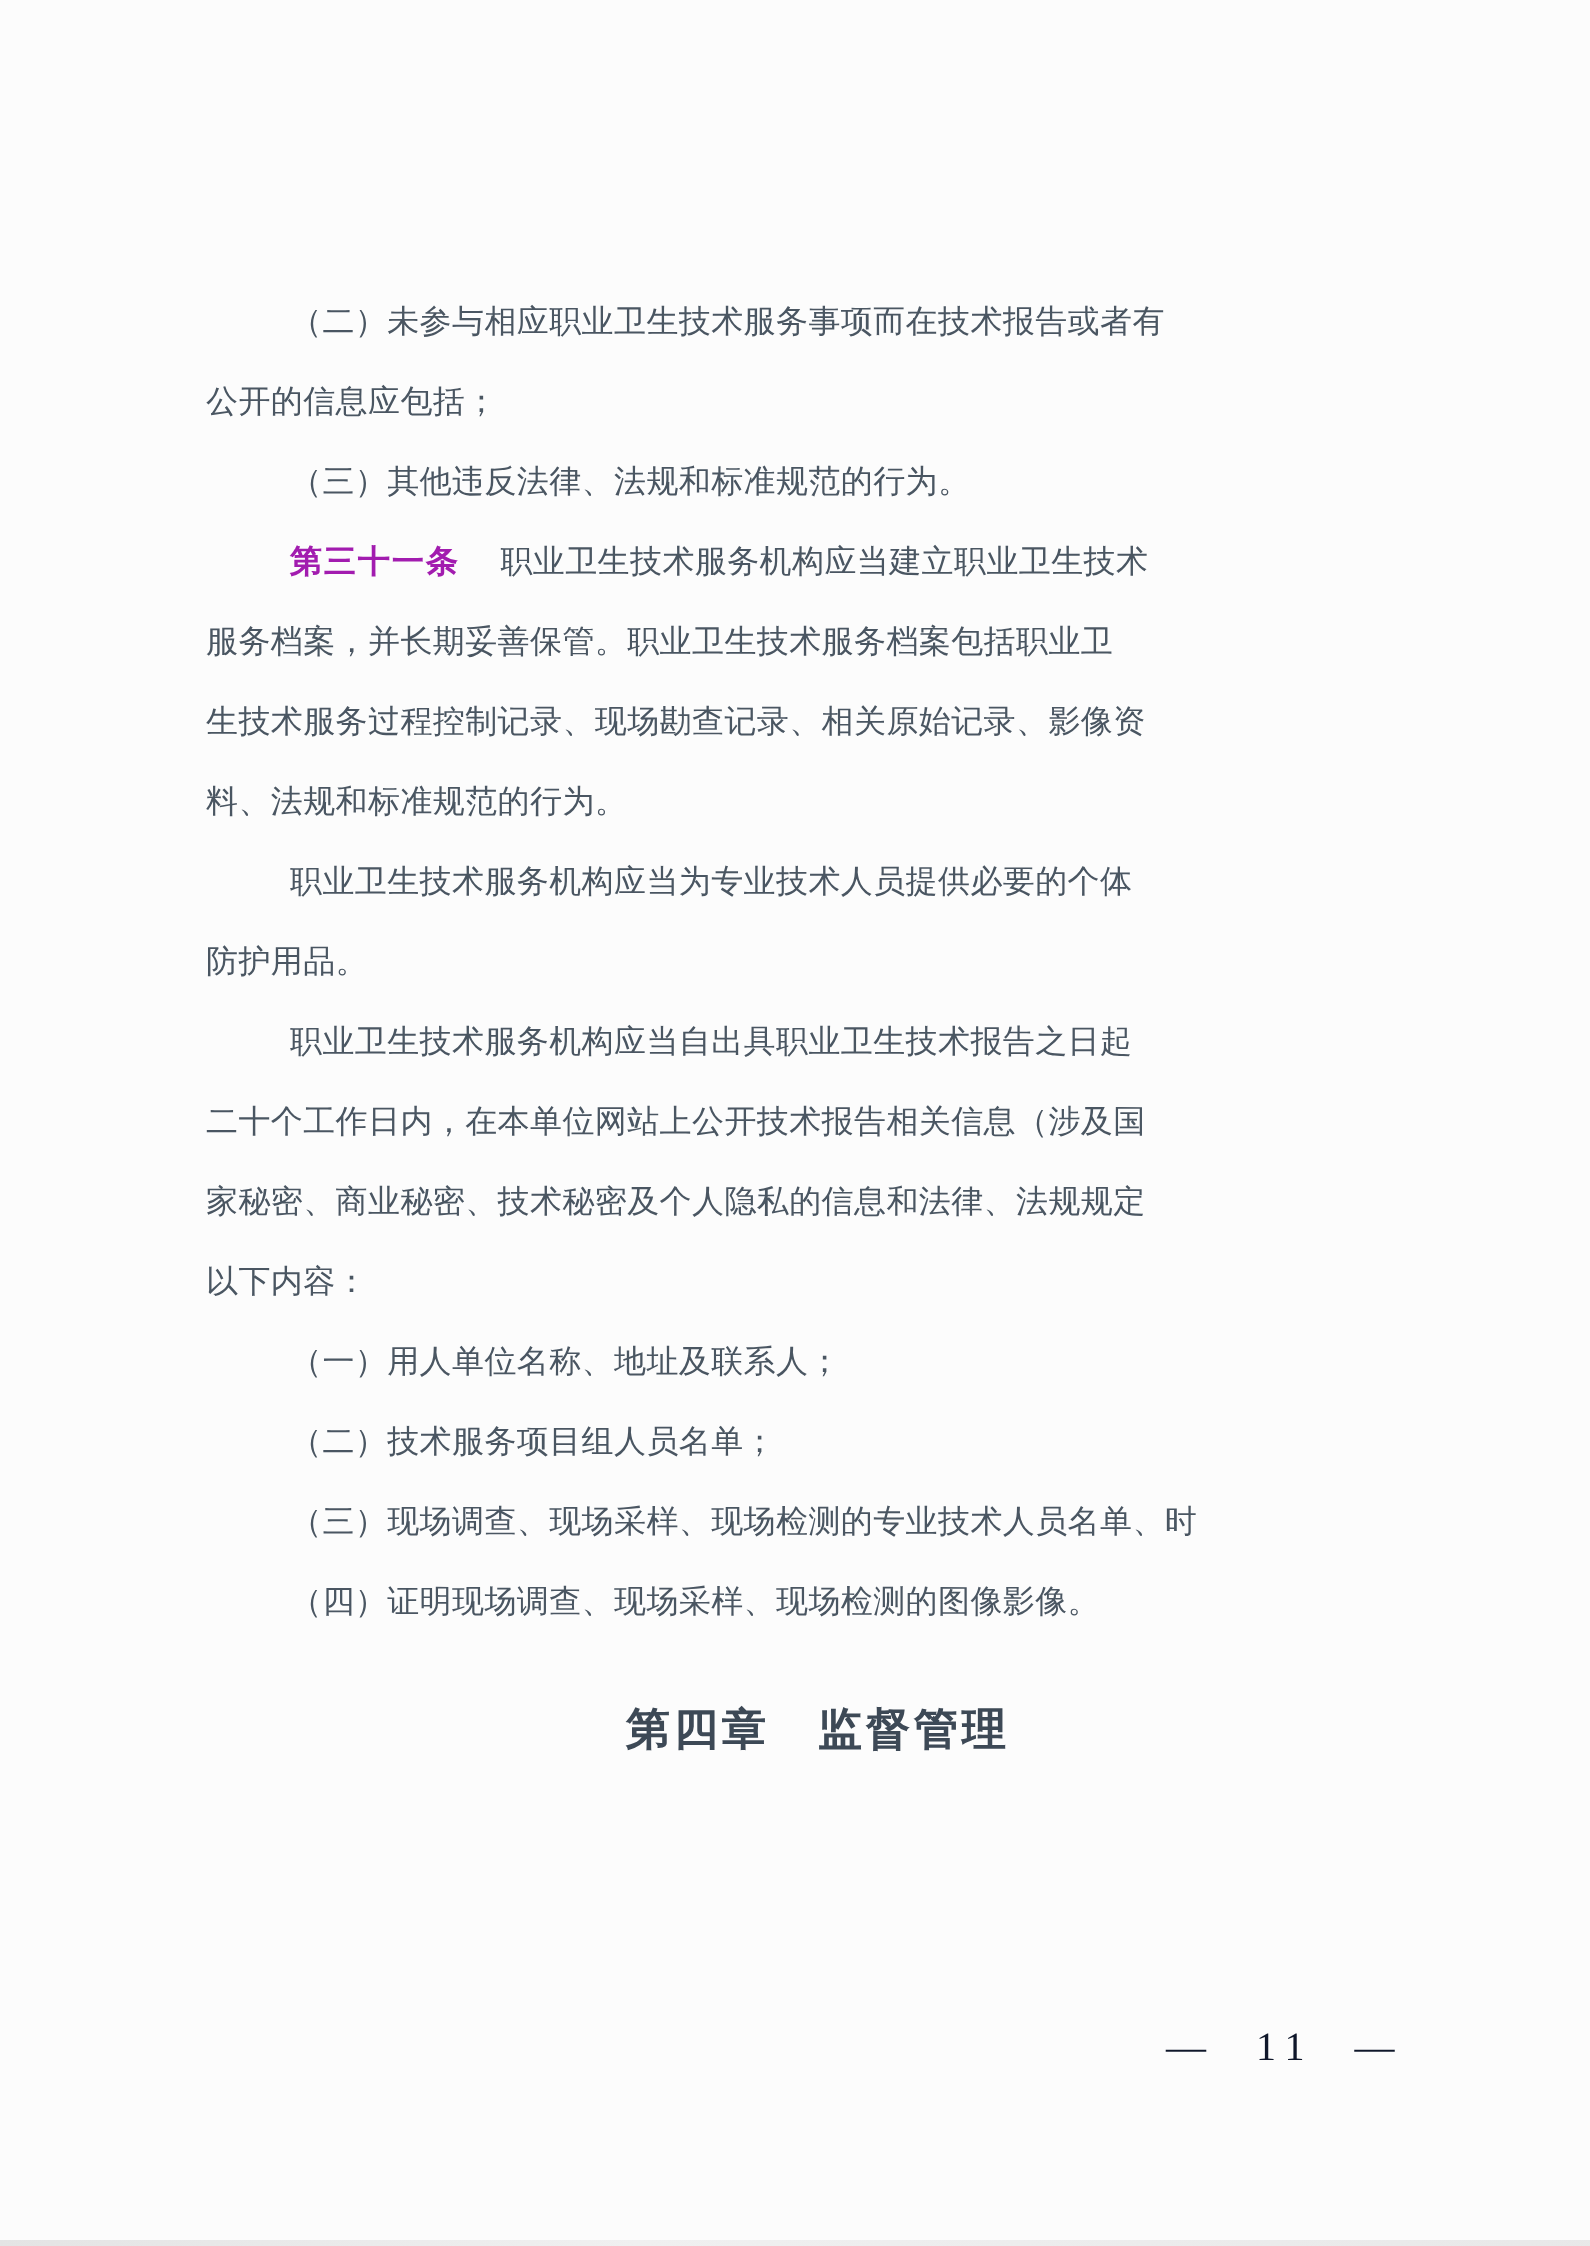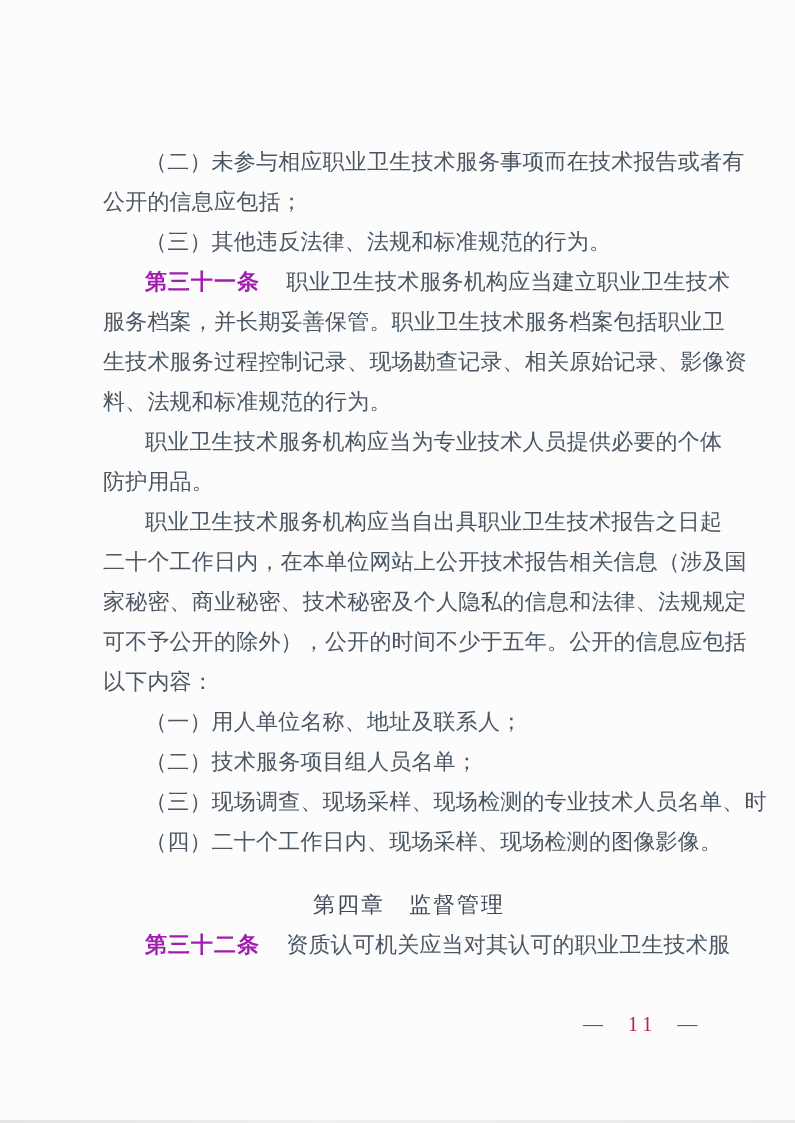--- a/index.html
+++ b/index.html
@@ -28,50 +28,50 @@
   }
   .text-block {
     position: absolute;
     left: 103px;
     top: 142px;
     width: 612px;
   }
   .line {
     height: 40px;
     line-height: 40px;
-    font-size: 22px;
+    font-size: 16px;
     color: #4a5662;
     white-space: nowrap;
     letter-spacing: 0.2px;
   }
   .line.indent-2 {
     padding-left: 42px;
   }
   .line b {
     font-weight: 700;
     color: #a21caf;
     letter-spacing: 1px;
     margin-right: 4px;
   }
   .line.chapter-heading {
     margin-top: 23px;
     text-align: center;
-    font-weight: 400;
+    font-weight: 700;
     font-size: 22px;
     color: #3d4956;
     padding-left: 0;
     letter-spacing: 2px;
   }
   .page-number {
     position: absolute;
     top: 1010px;
     left: 583px;
     font-size: 20px;
     line-height: 28px;
-    color: #be185d;
+    color: #0f172a;
     letter-spacing: 5px;
     white-space: pre;
   }
 </style>
 </head>
 <body>
 
 <div class="page">
 
   <div class="text-block">
@@ -80,25 +80,23 @@
       <div class="line indent-2">（三）其他违反法律、法规和标准规范的行为。</div>
       <div class="line indent-2"><b>第三十一条</b>　职业卫生技术服务机构应当建立职业卫生技术</div>
       <div class="line">服务档案，并长期妥善保管。职业卫生技术服务档案包括职业卫</div>
       <div class="line">生技术服务过程控制记录、现场勘查记录、相关原始记录、影像资</div>
       <div class="line">料、法规和标准规范的行为。</div>
       <div class="line indent-2">职业卫生技术服务机构应当为专业技术人员提供必要的个体</div>
       <div class="line">防护用品。</div>
       <div class="line indent-2">职业卫生技术服务机构应当自出具职业卫生技术报告之日起</div>
       <div class="line">二十个工作日内，在本单位网站上公开技术报告相关信息（涉及国</div>
       <div class="line">家秘密、商业秘密、技术秘密及个人隐私的信息和法律、法规规定</div>
-      <div class="line">可不予公开的除外），公开的时间不少于五年。公开的信息应包括</div>
       <div class="line">以下内容：</div>
       <div class="line indent-2">（一）用人单位名称、地址及联系人；</div>
       <div class="line indent-2">（二）技术服务项目组人员名单；</div>
       <div class="line indent-2">（三）现场调查、现场采样、现场检测的专业技术人员名单、时</div>
-      <div class="line indent-2">（四）二十个工作日内、现场采样、现场检测的图像影像。</div>
+      <div class="line indent-2">（四）证明现场调查、现场采样、现场检测的图像影像。</div>
       <div class="line chapter-heading">第四章　监督管理</div>
-      <div class="line indent-2"><b>第三十二条</b>　资质认可机关应当对其认可的职业卫生技术服</div>
     </div>
 
   <div class="page-number">—  11  —</div>
 
 </div>
 
 </body></html>

